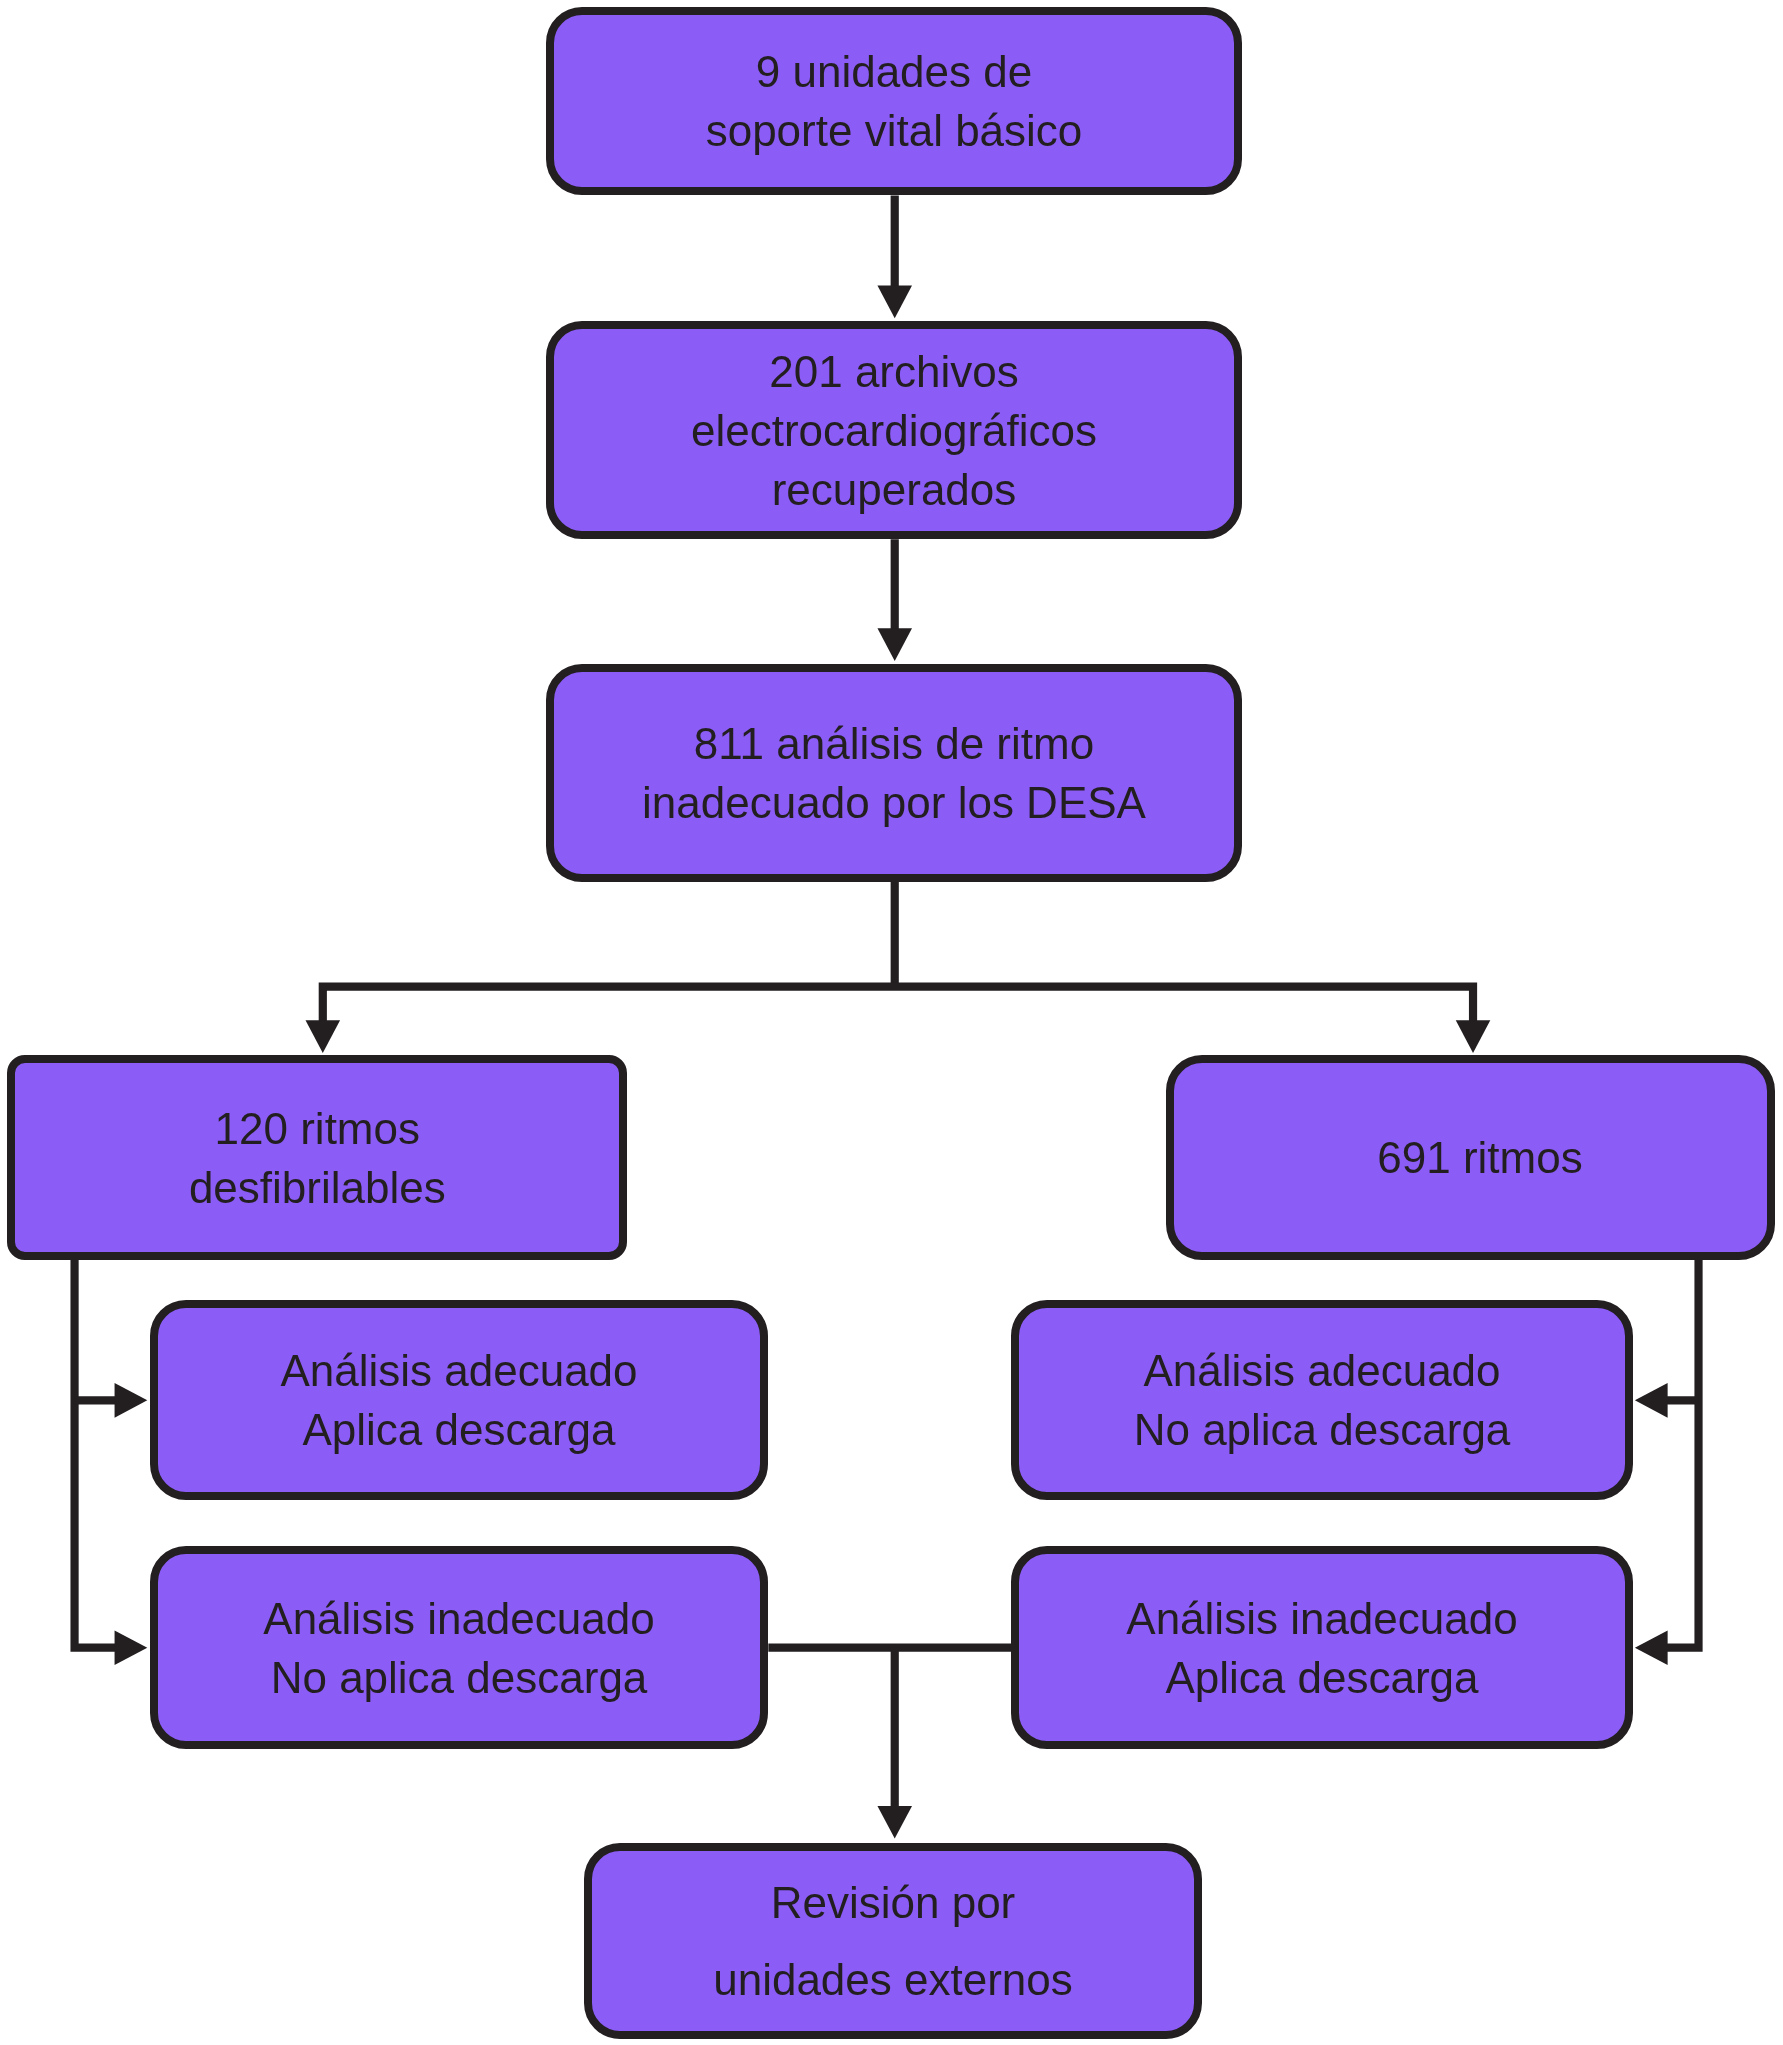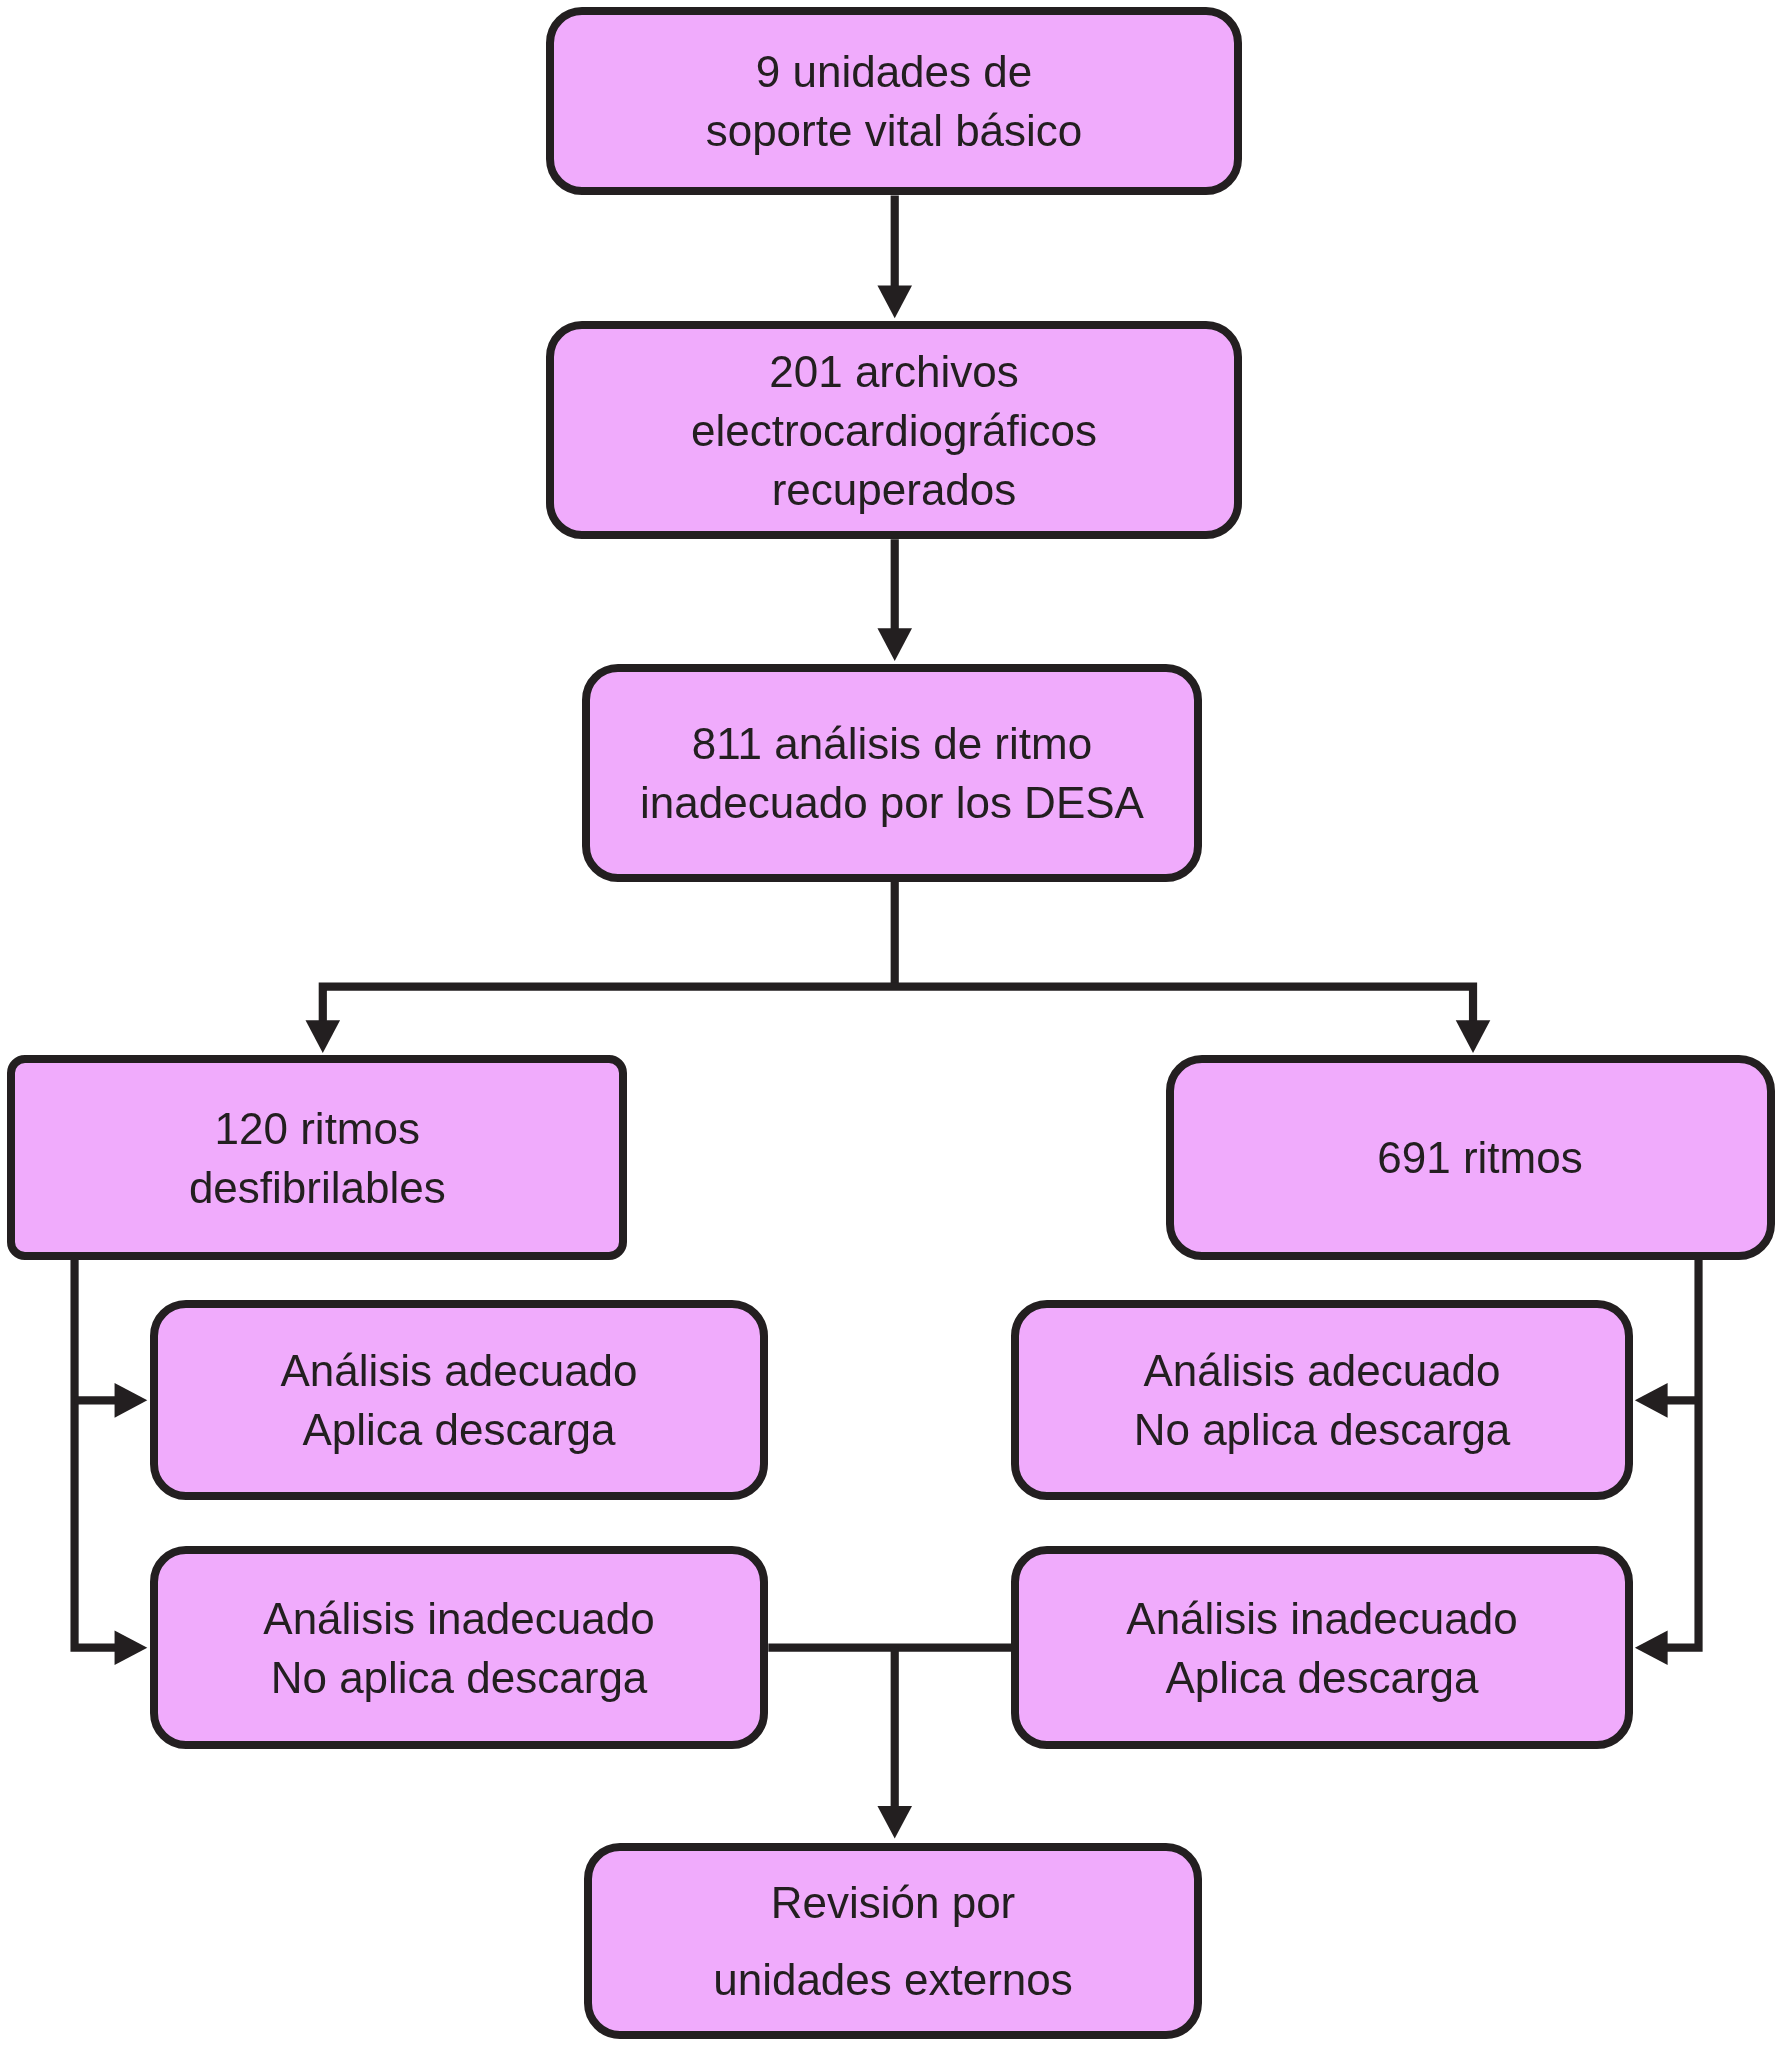--- a/index.html
+++ b/index.html
@@ -30,21 +30,21 @@
   }
   .arrowhead {
     fill: var(--ink, #231f20);
     stroke: none;
   }
   .box {
     position: absolute;
     box-sizing: border-box;
     border: 8.2px solid var(--ink, #231f20);
     border-radius: 36px;
-    background: #f0abfc;
+    background: #8b5cf6;
     display: flex;
     flex-direction: column;
     align-items: center;
     justify-content: center;
     text-align: left;
     color: var(--ink, #231f20);
     font-size: 44px;
     line-height: 59px;
     letter-spacing: 0px;
   }
@@ -98,21 +98,21 @@
     <div>9 unidades de</div>
     <div>soporte vital básico</div>
   </div>
 
   <div class="box" style="left:546px; top:321px; width:696px; height:218px;">
     <div>201 archivos</div>
     <div>electrocardiográficos</div>
     <div>recuperados</div>
   </div>
 
-  <div class="box" style="left:546px; top:664px; width:620px; height:218px;margin-left:36px;">
+  <div class="box" style="left:546px; top:664px; width:696px; height:218px;">
     <div>811 análisis de ritmo</div>
     <div>inadecuado por los DESA</div>
   </div>
 
   <div class="box" style="left:7.3px; top:1055px; width:620px; height:205px;border-radius:18px;">
     <div>120 ritmos</div>
     <div>desfibrilables</div>
   </div>
 
   <div class="box" style="left:1166px; top:1055px; width:609px; height:205px;padding-left:19px;">

